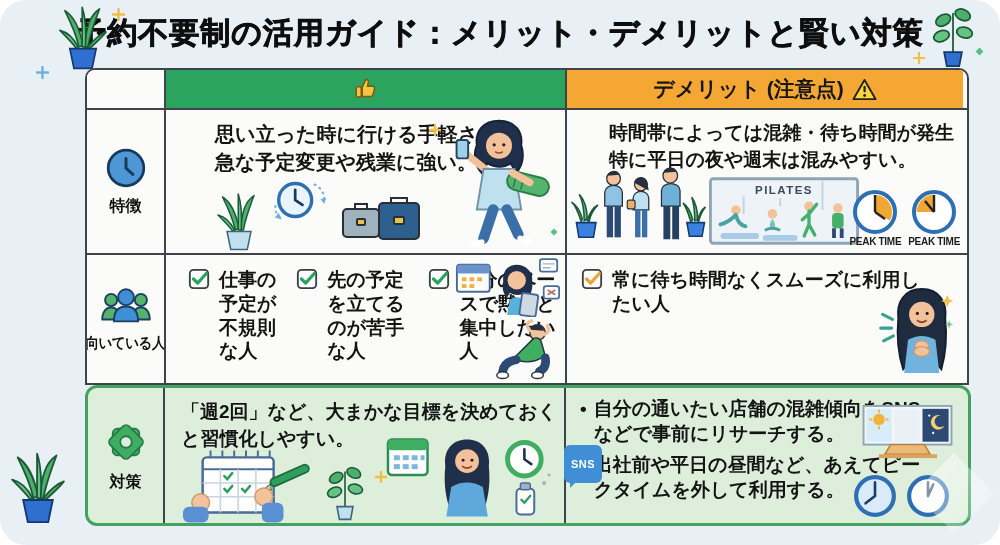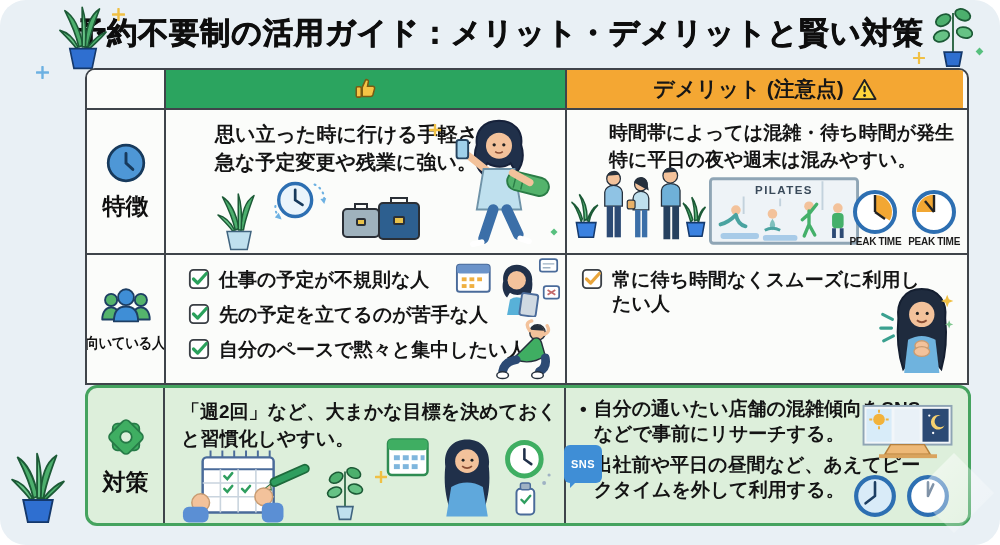--- a/index.html
+++ b/index.html
@@ -14,25 +14,25 @@
   .t-row + .t-row{border-top:2px solid #3f444a;}
   .cell{position:relative;background:#fbfcfa;}
   .cell + .cell{border-left:2px solid #3f444a;}
   .header-row{height:38px;}
   .row-features{height:143px;}
   .row-suited{height:128px;}
   .head-cell{display:flex;align-items:center;justify-content:center;gap:8px;font-size:21px;font-weight:700;}
   .merit-head{background:#2ba45f;color:#fff;}
   .demerit-head{background:#f4a733;color:#161616;}
   .label-cell{display:flex;flex-direction:column;align-items:center;justify-content:center;gap:7px;}
-  .label-text{font-size:23px;font-weight:700;color:#101010;}
+  .label-text{font-size:16px;font-weight:700;color:#101010;}
   .label-text.small{font-size:15px;white-space:nowrap;letter-spacing:-.5px;transform:scaleX(.9);}
   .feature-text{position:absolute;top:10px;left:22px;font-size:20px;font-weight:700;line-height:1.4;margin-left:27px;}
   .demerit-cell .feature-text{left:15px;font-size:19px;}
-  .check-list{position:absolute;top:13px;left:22px;display:flex;flex-direction:column;gap:11px;}
+  .check-list{position:absolute;top:13px;left:22px;display:flex;flex-direction:row;gap:11px;}
   .demerit-cell .check-list{left:14px;gap:14px;}
   .check-item{display:flex;gap:9px;align-items:flex-start;font-size:19px;font-weight:700;line-height:1.25;}
   .check-item svg{flex:0 0 auto;margin-top:0px;}
   .check-item .txt.wrapped{max-width:312px;}
   
   .plan-row{position:absolute;left:85px;top:385px;width:880px;height:135px;border:3px solid #45a35f;
             border-radius:12px;background:#ddefdb;display:grid;grid-template-columns:75px 401px 398px;
             overflow:hidden;}
   .plan-row .cell{background:transparent;}
   .plan-text{position:absolute;top:11px;left:16px;width:390px;font-size:19px;font-weight:700;line-height:1.4;}

